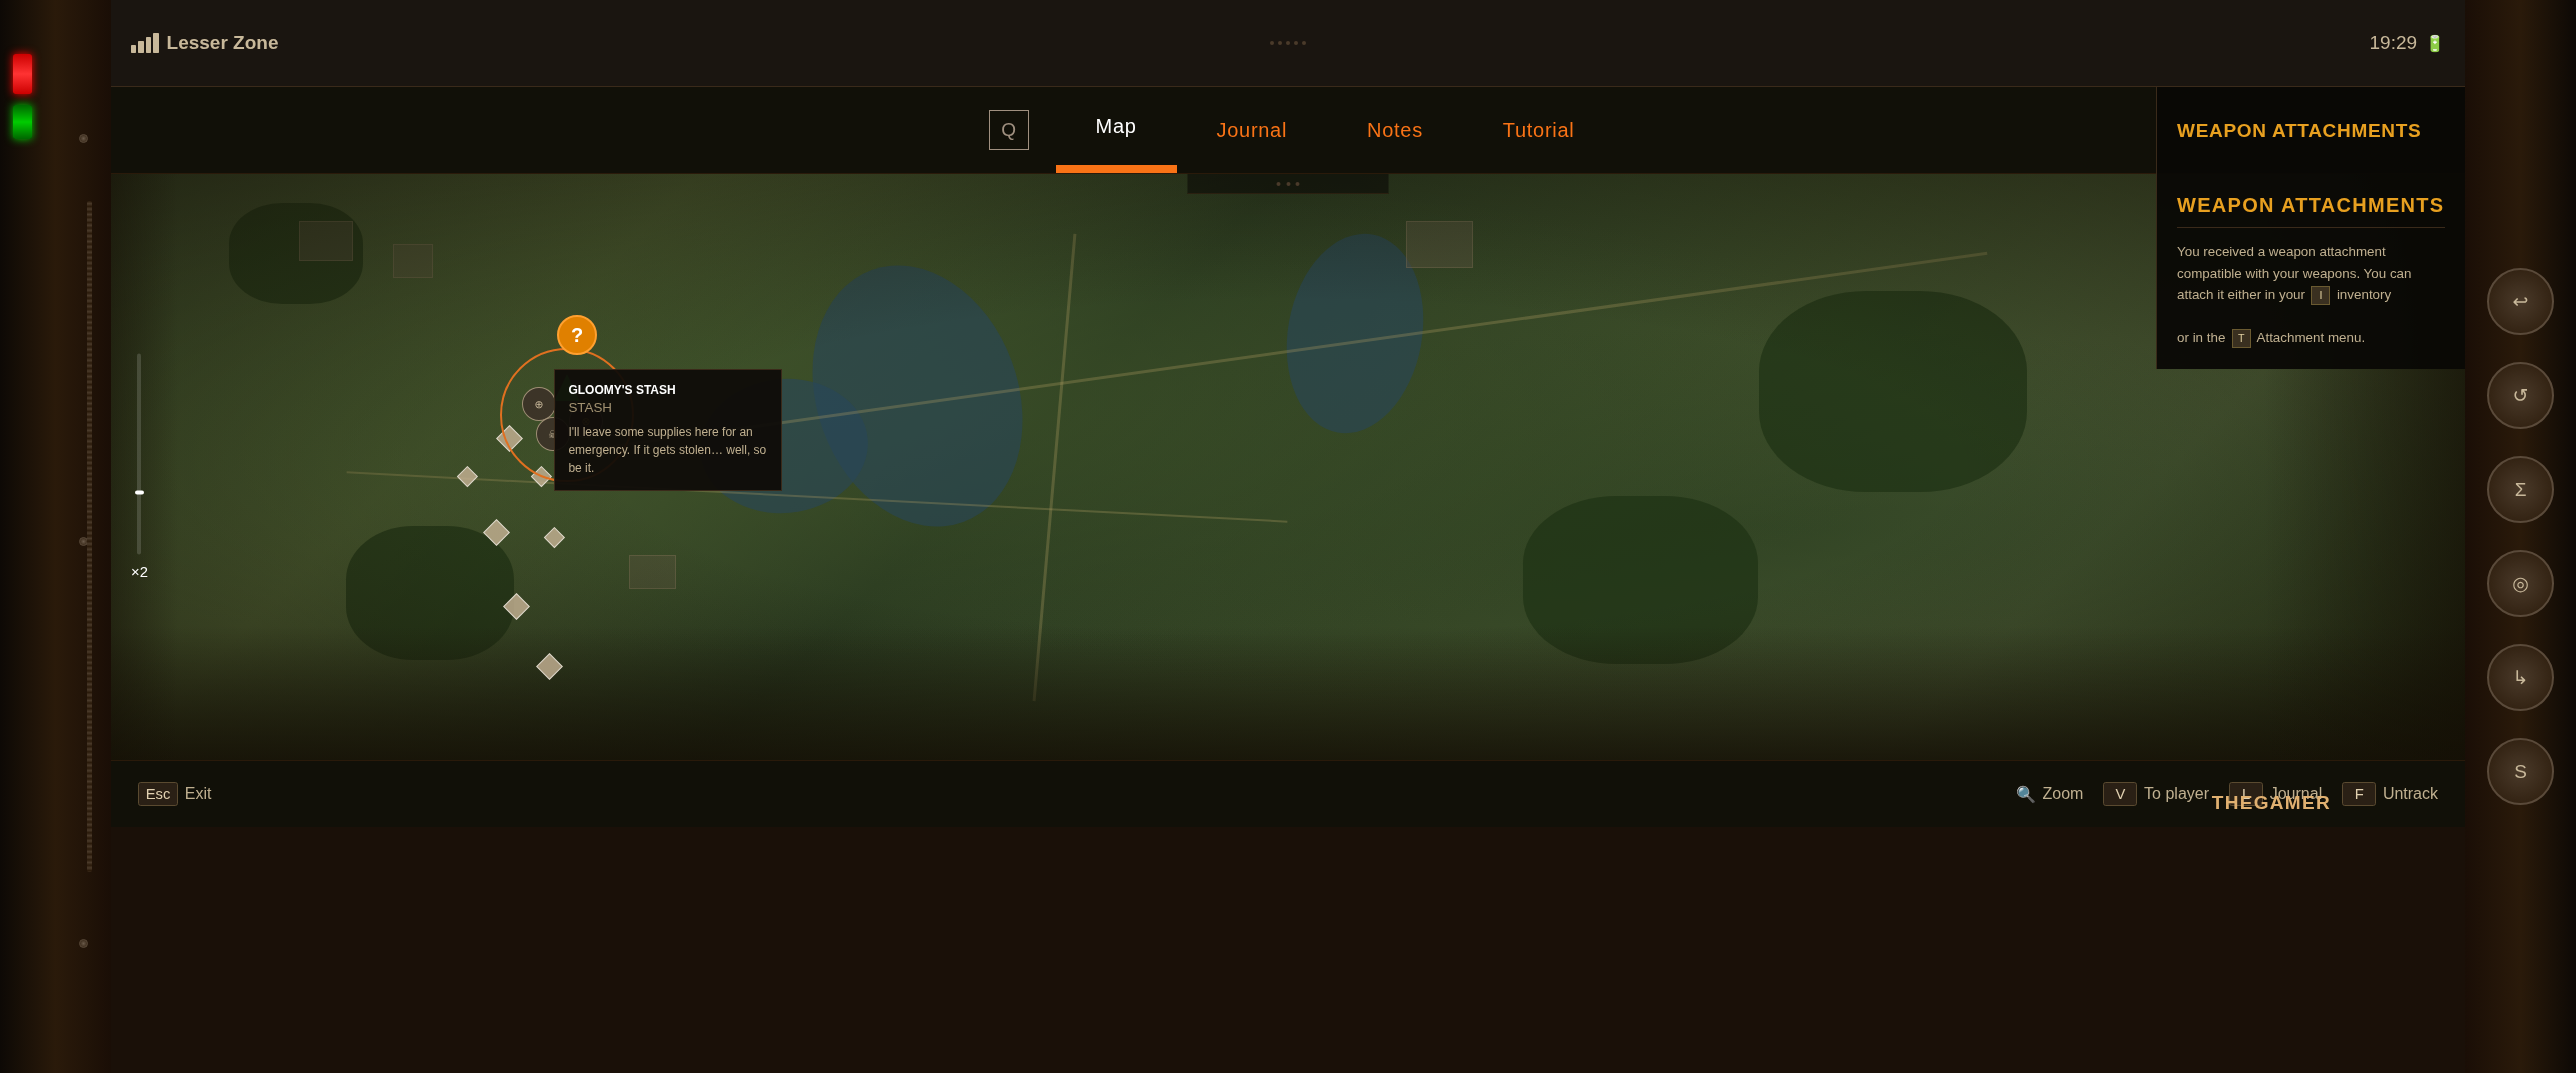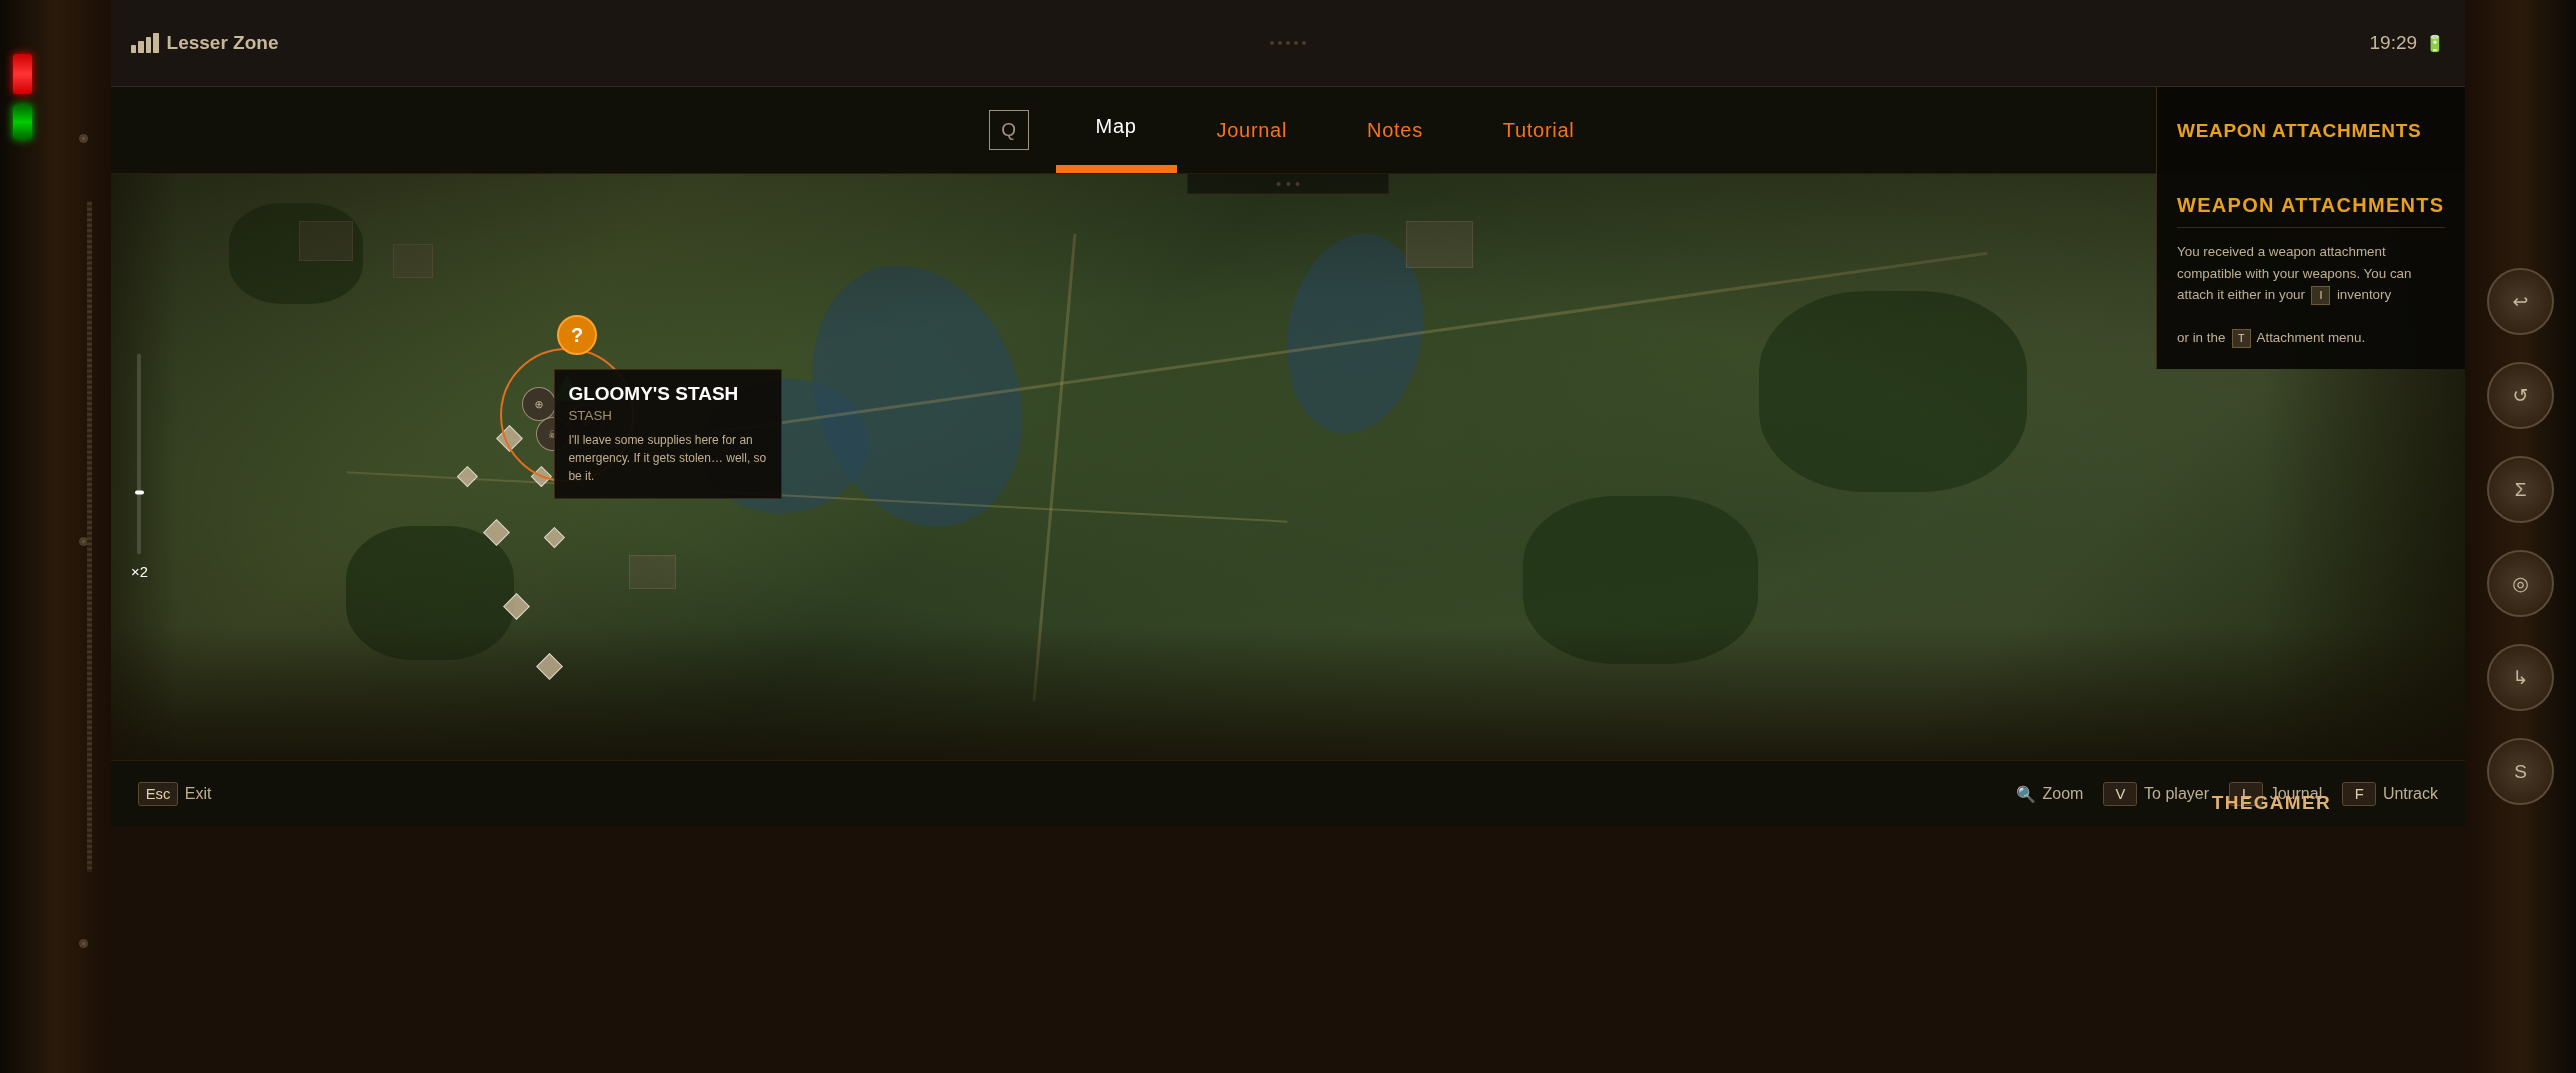--- a/index.html
+++ b/index.html
@@ -342,21 +342,21 @@
       left: 443px;
       top: 195px;
       z-index: 15;
       background: rgba(15, 12, 8, 0.95);
       border: 0.7px solid #3a2a1a;
       width: 228px;
       padding: 13.4px;
     }
     .tooltip-title {
       color: #ffffff;
-      font-size: 19px;
+      font-size: 12px;
       font-weight: bold;
       margin-bottom: 2.7px;
     }
     .tooltip-subtitle {
       color: #a09070;
       font-size: 13.4px;
       margin-bottom: 8px;
     }
     .tooltip-text {
       color: #c0b090;

